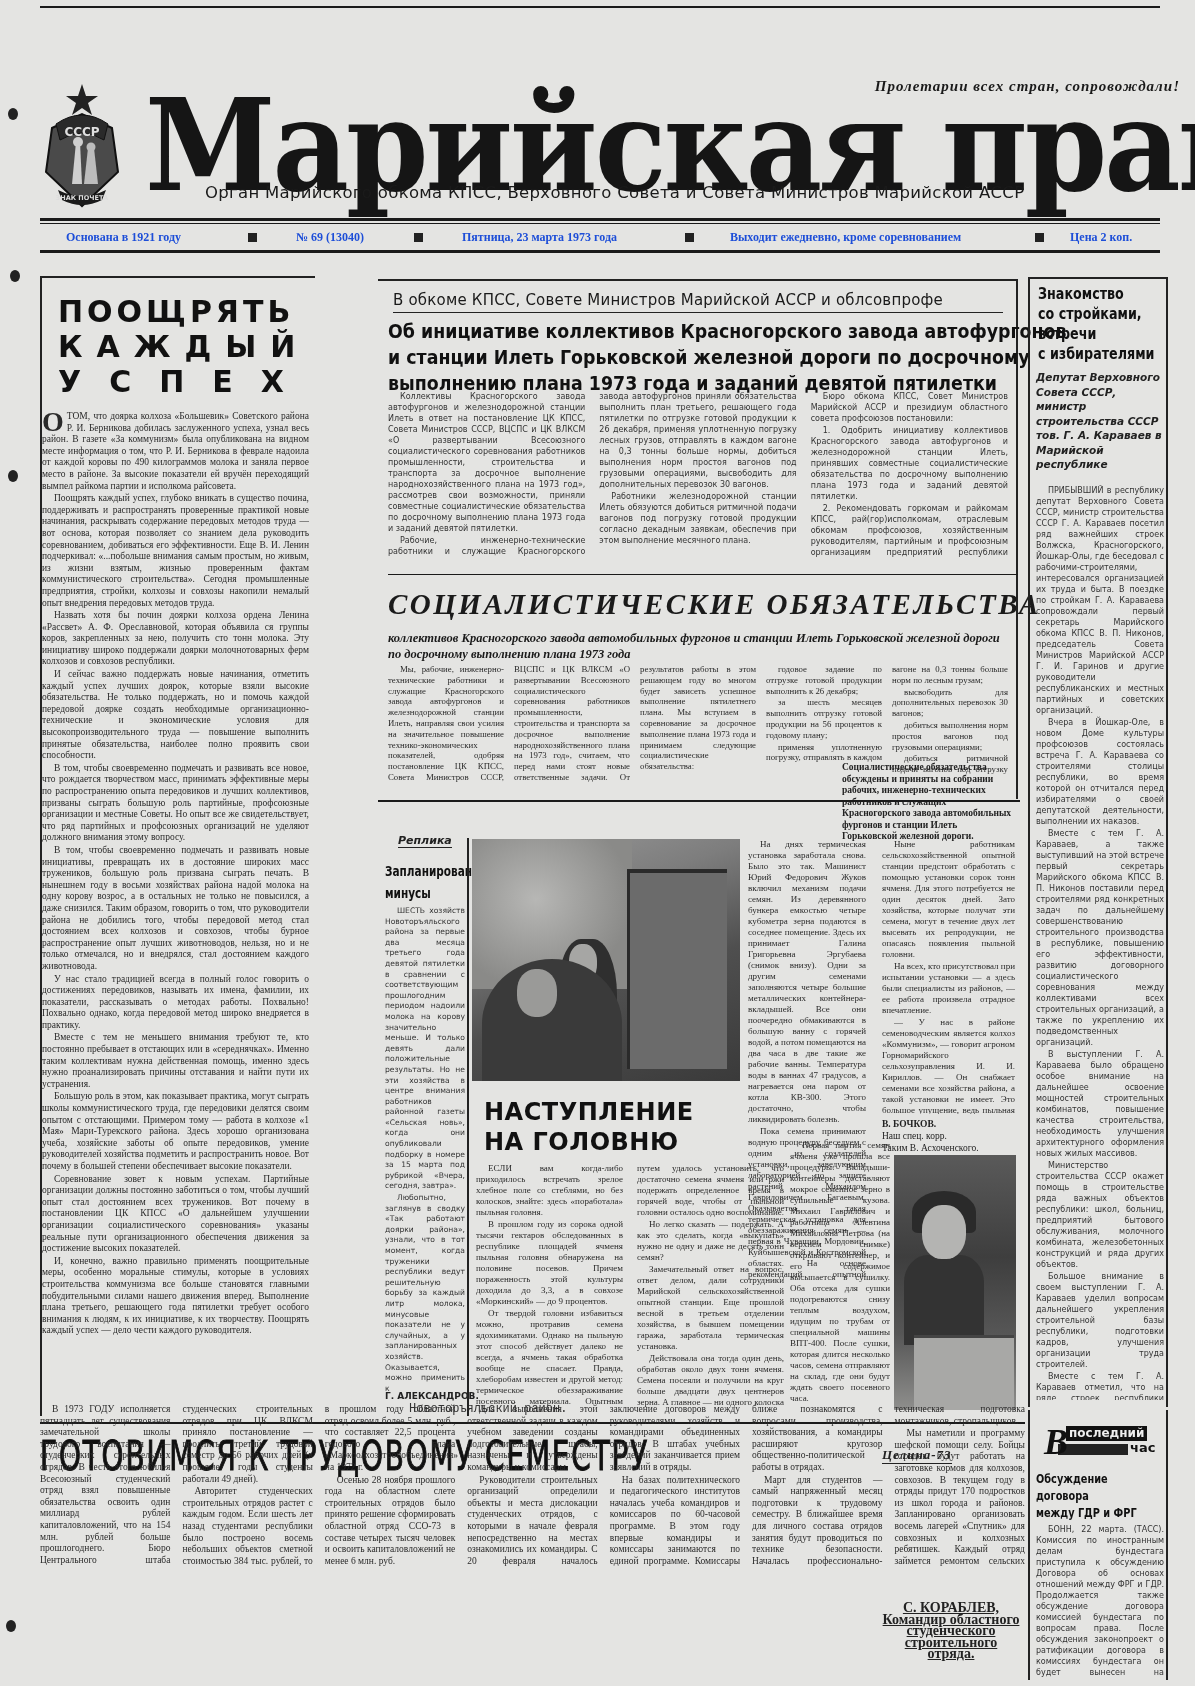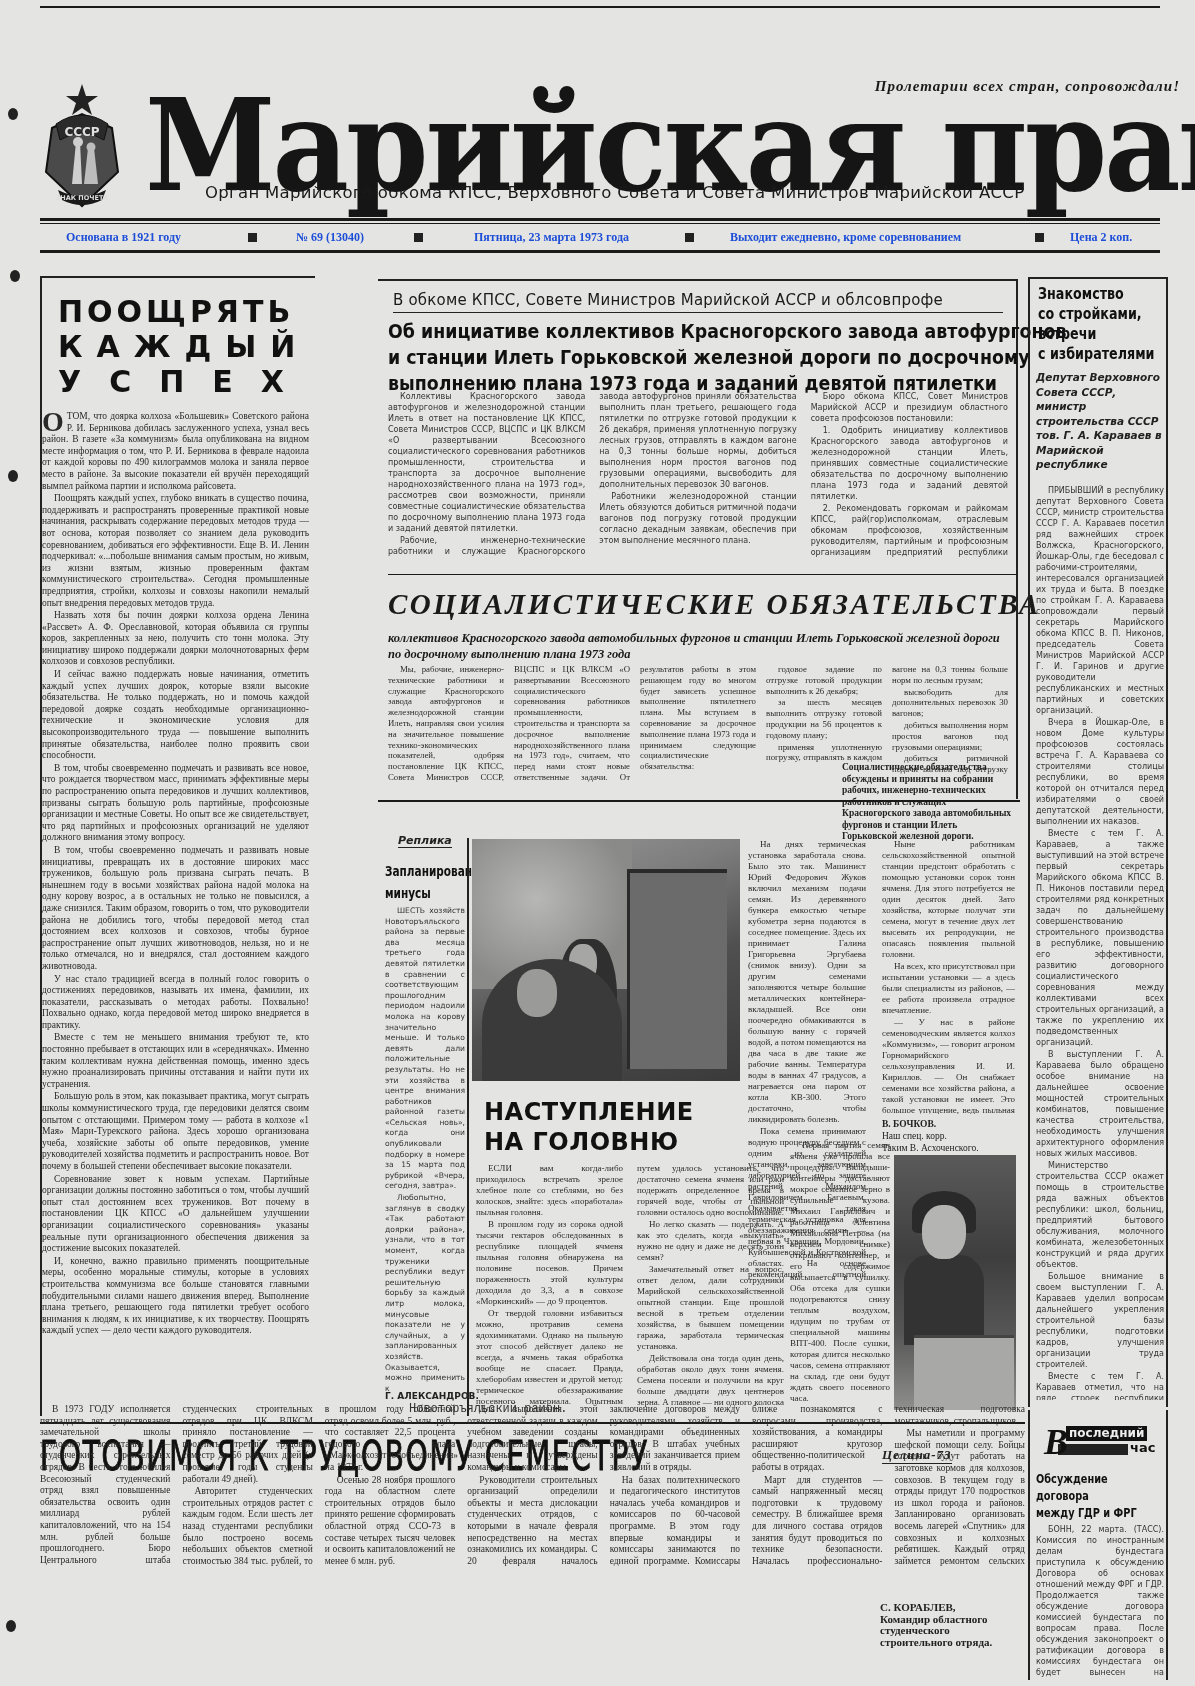--- a/index.html
+++ b/index.html
@@ -72,21 +72,21 @@
   .photo2 .face { position: absolute; left: 28px; top: 50px; width: 44px; height: 54px; background: #b4b4b2; border-radius: 45%; }
   .photo2 .scarf { position: absolute; left: 18px; top: 36px; width: 64px; height: 42px; background: #2a2a2a; border-radius: 50% 50% 10% 10%; }
   .photo2 .body { position: absolute; left: 10px; top: 100px; width: 80px; height: 90px; background: #333; border-radius: 30% 30% 0 0; }
   .photo2 .box { position: absolute; left: 20px; top: 180px; width: 100px; height: 75px; background: #a8a8a6; border-top: 3px solid #444; }
 
   
   .bottom-rule { left: 40px; top: 1422px; width: 985px; height: 2px; }
   .bottom-title { left: 40px; top: 1432px; width: 830px; font-family: "DejaVu Sans", sans-serif; font-size: 30px; font-weight: normal; color: #111; letter-spacing: 2px; white-space: nowrap; transform: scaleX(0.93) scaleY(1.35); transform-origin: left top; -webkit-text-stroke: 0.8px #111; }
   .tselina { left: 882px; top: 1447px; font-family: "Liberation Serif", serif; font-weight: bold; font-style: italic; font-size: 13px; color: #222; border-bottom: 1.5px solid #222; letter-spacing: 1px; }
   .bottom-cols { left: 40px; top: 1404px; width: 985px; height: 172px; column-count: 7; column-gap: 12px; overflow: hidden; }
-  .korablev { left: 880px; top: 1602px; width: 142px; text-align: left; font-family: "Liberation Serif", serif; font-weight: bold; font-size: 11px; line-height: 11.5px; color: #222; }
+  .korablev { left: 880px; top: 1602px; width: 142px; text-align: center; font-family: "Liberation Serif", serif; font-weight: bold; font-size: 14px; line-height: 11.5px; color: #222; text-decoration: underline; }
 
   
   .lasthour-box { left: 1028px; top: 1410px; width: 140px; height: 270px; border-left: 2px solid #222; border-right: 2px solid #222; }
   .lasthour-badge { left: 1052px; top: 1425px; width: 105px; height: 34px; }
   .lasthour-badge .v { position: absolute; left: -8px; top: -4px; font-family: "Liberation Serif", serif; font-style: italic; font-weight: bold; font-size: 36px; color: #111; }
   .lasthour-badge .l1 { position: absolute; left: 14px; top: 1px; background: #111; color: #eee; font-family: "DejaVu Sans", sans-serif; font-weight: bold; font-size: 12px; line-height: 15px; padding: 0 3px; }
   .lasthour-badge .bar { position: absolute; left: 6px; top: 19px; width: 70px; height: 11px; background: #222; }
   .lasthour-badge .l2 { position: absolute; left: 78px; top: 15px; font-family: "DejaVu Sans", sans-serif; font-weight: bold; font-size: 13px; color: #111; }
   .lasthour-title { left: 1036px; top: 1470px; width: 180px; font-family: "DejaVu Sans", sans-serif; font-weight: bold; font-size: 12.5px; line-height: 17px; color: #111; transform: scaleX(0.78); transform-origin: left top; }
   .lasthour-text { left: 1036px; top: 1524px; width: 128px; height: 155px; overflow: hidden; }
@@ -119,21 +119,21 @@
   <div class="abs subtitle">Орган Марийского обкома КПСС, Верховного Совета и Совета Министров Марийской АССР</div>
 
   <div class="rule" style="left:40px; top:218px; width:1120px; height:3px;"></div>
   <div class="rule" style="left:40px; top:223px; width:1120px; height:1px;"></div>
 
   <div class="abs infobar">
     <span style="left:6px;">Основана в 1921 году</span>
     <i class="sq" style="left:188px;"></i>
     <span style="left:236px;">№ 69 (13040)</span>
     <i class="sq" style="left:354px;"></i>
-    <span style="left:414px;">Пятница, 23 марта 1973 года</span>
+    <span style="left:402px;">Пятница, 23 марта 1973 года</span>
     <i class="sq" style="left:625px;"></i>
     <span style="left:670px;">Выходит ежедневно, кроме соревнованием</span>
     <i class="sq" style="left:975px;"></i>
     <span style="left:1010px;">Цена 2 коп.</span>
   </div>
   <div class="rule" style="left:40px; top:250px; width:1120px; height:2.5px;"></div>
 
   <div class="abs left-box"></div>
   <div class="abs left-head">
     <div style="letter-spacing:4px;">ПООЩРЯТЬ</div>

